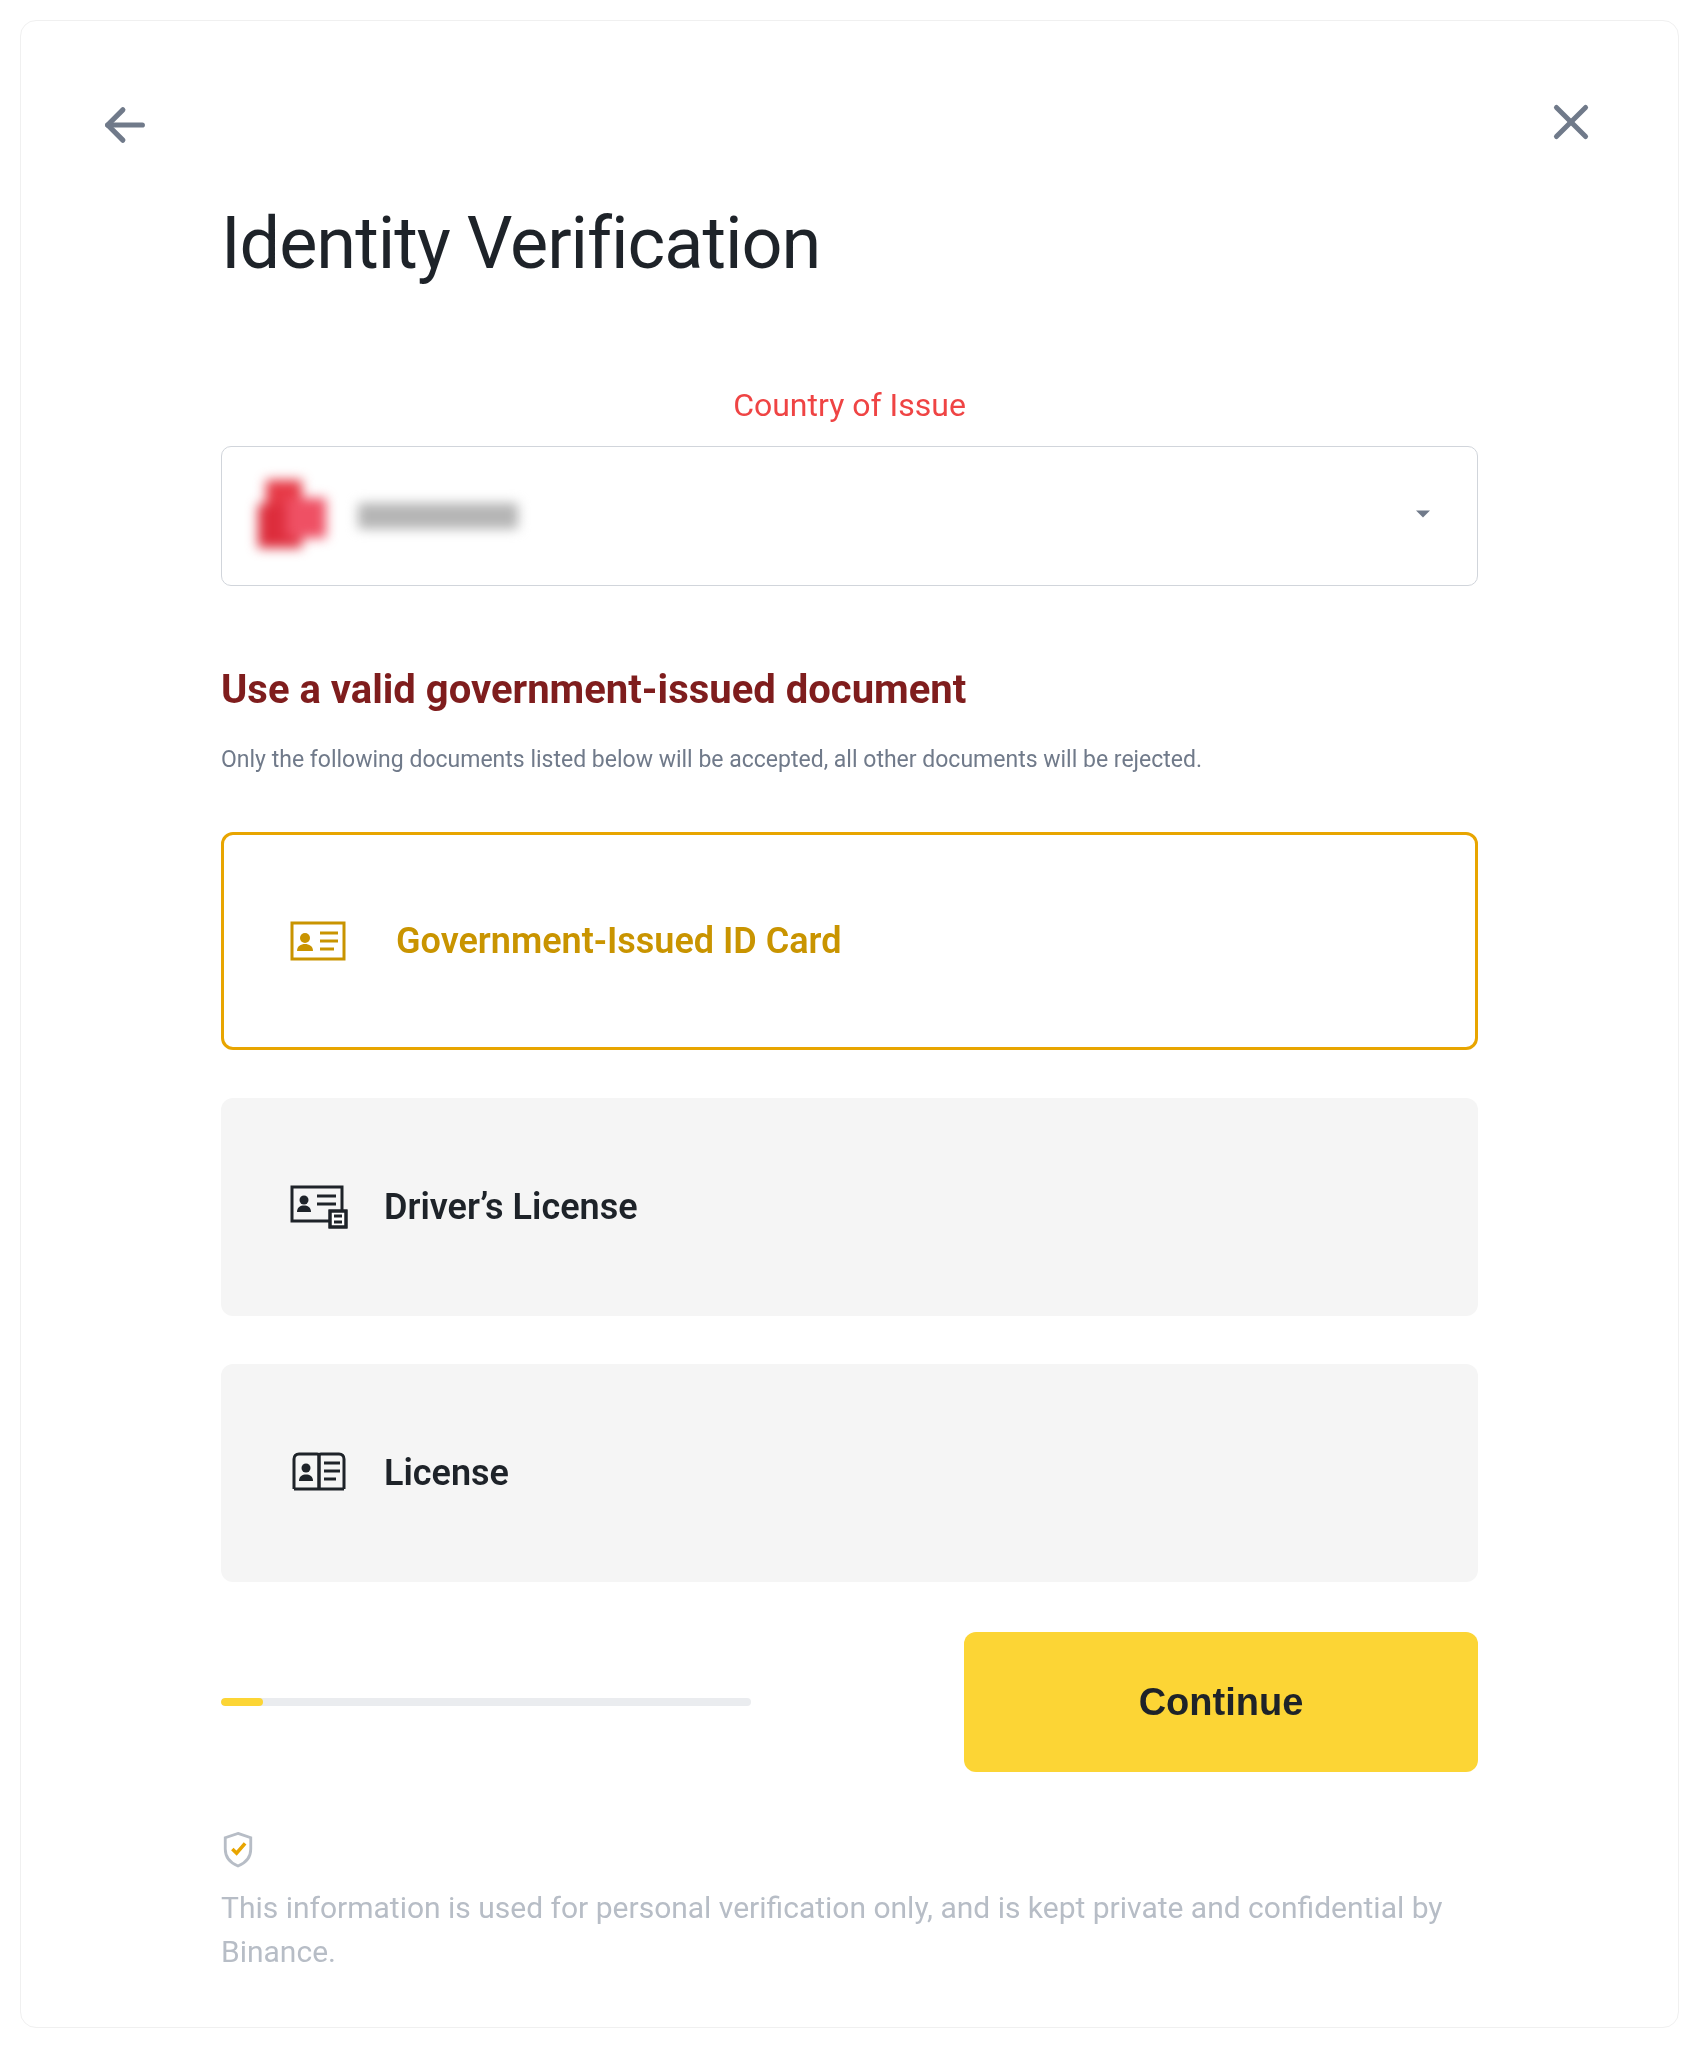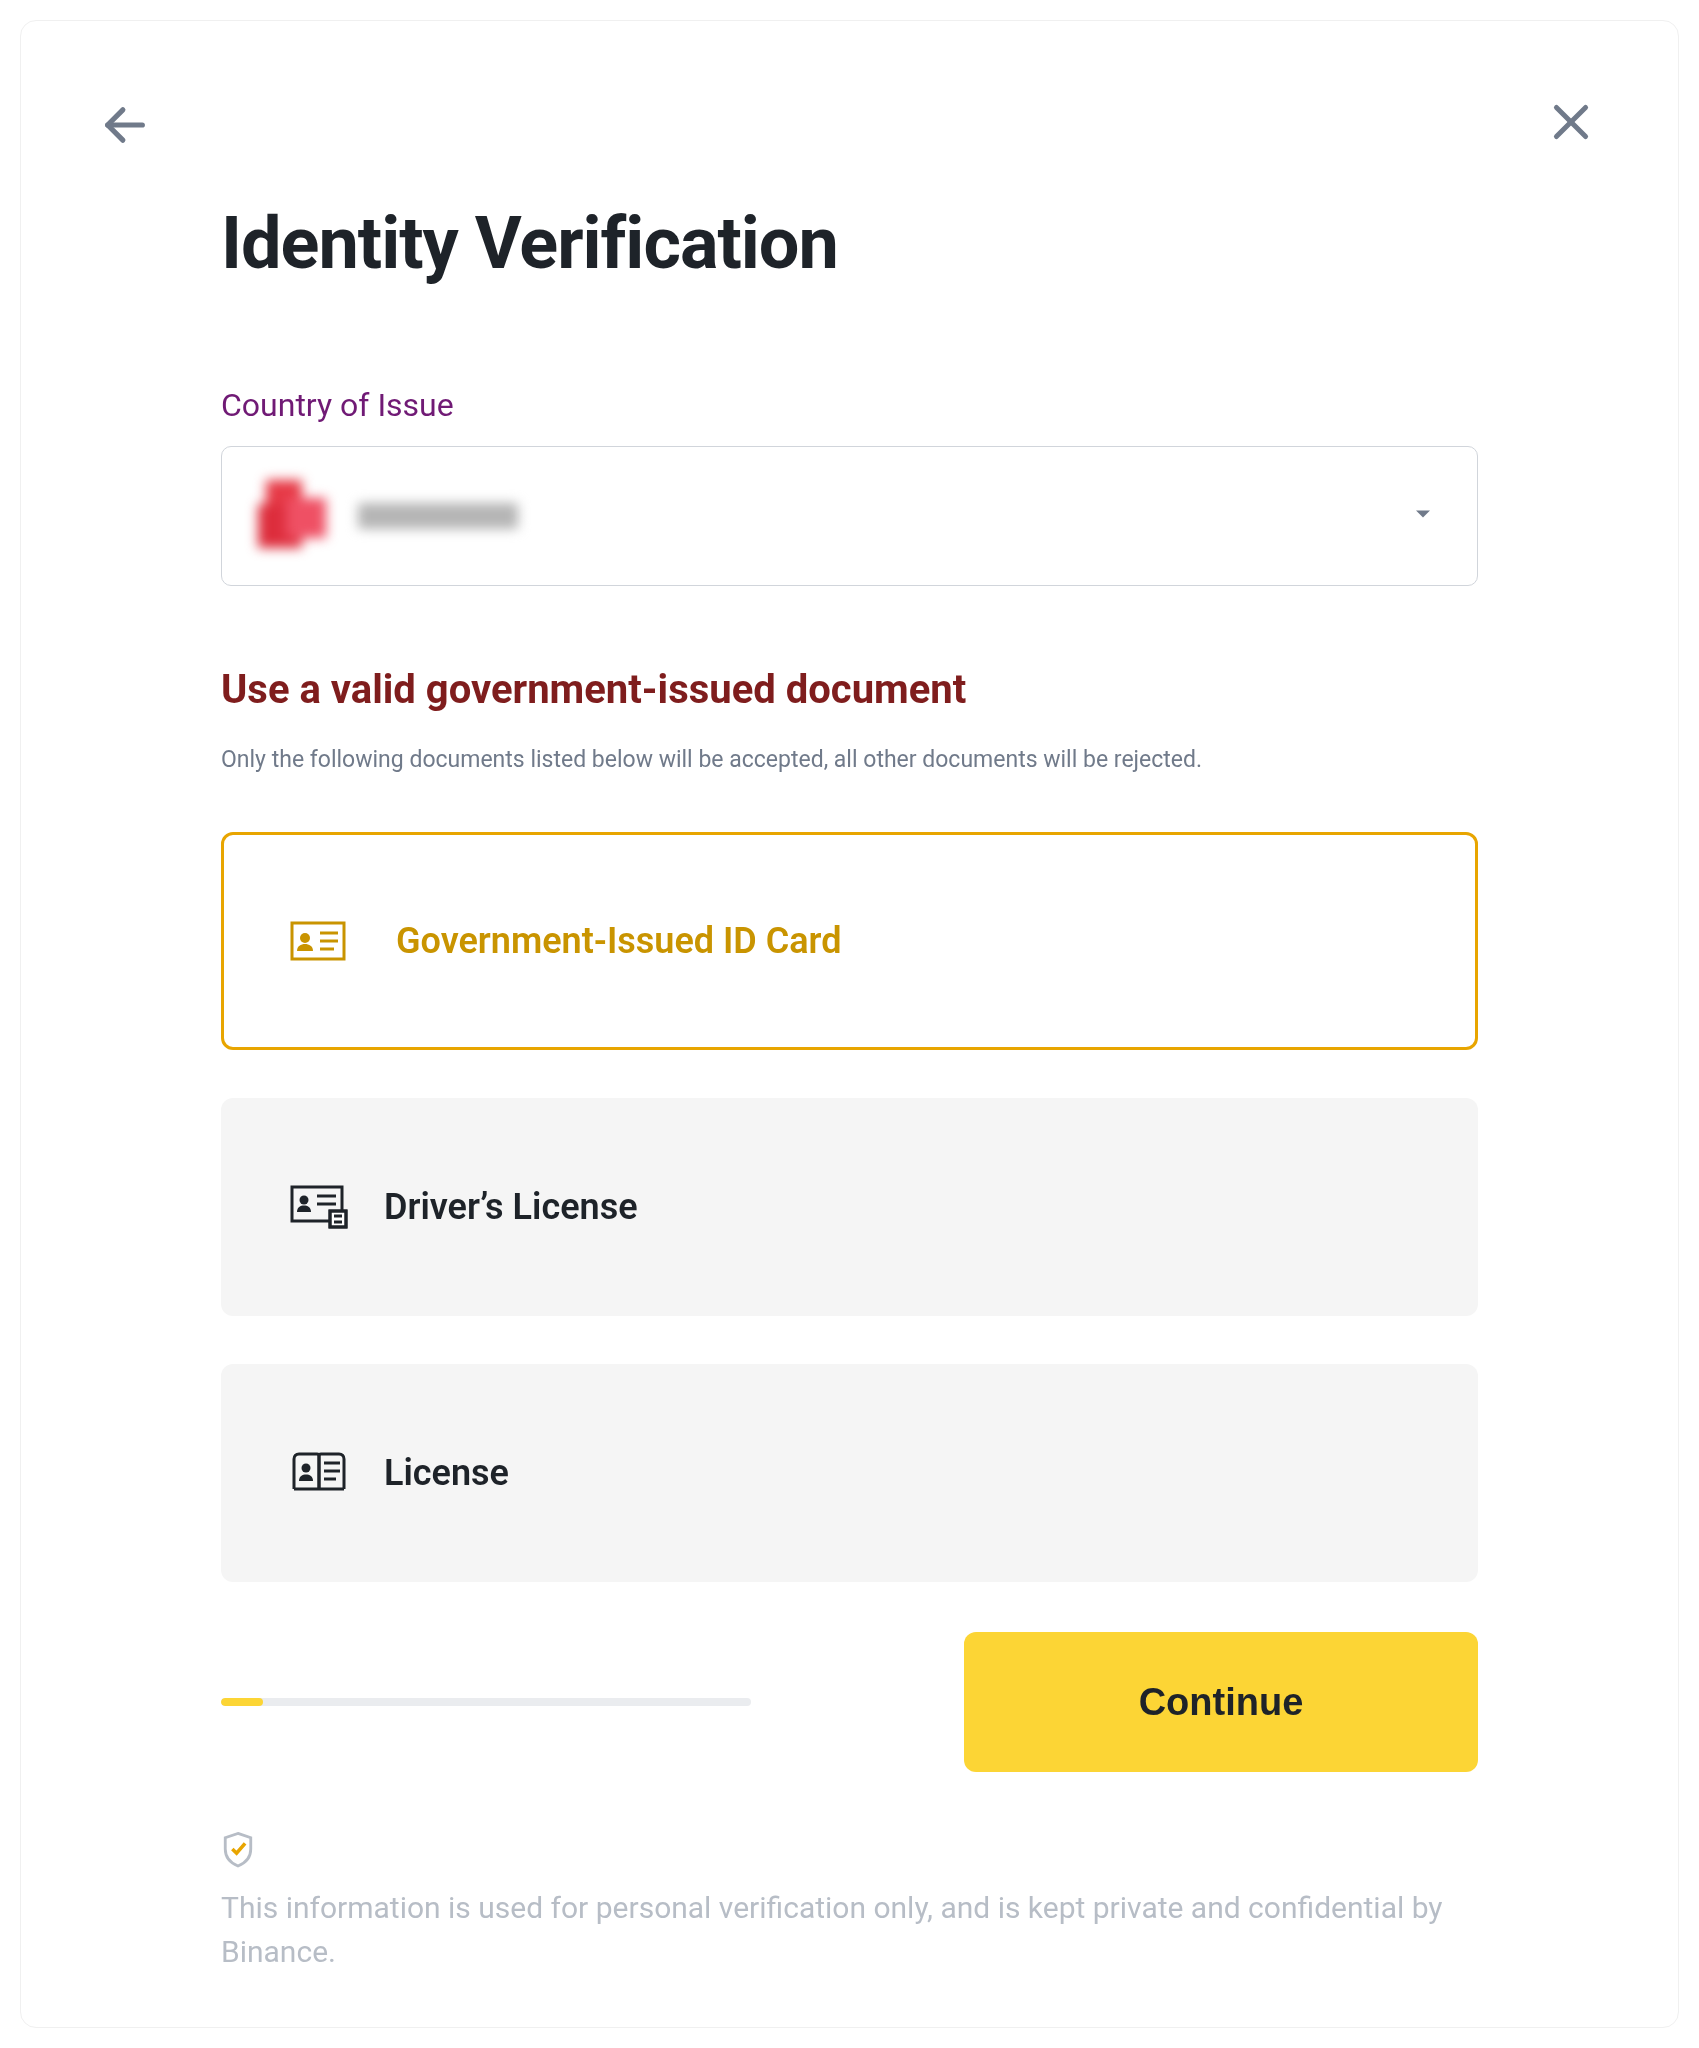--- a/index.html
+++ b/index.html
@@ -33,31 +33,32 @@
     .close-btn {
       position: absolute;
       top: 76px;
       right: 82px;
       cursor: pointer;
       color: #707A8A;
     }
 
     .title {
       font-size: 72px;
-      font-weight: 700;
+      font-weight: 400;
       color: #1E2329;
       margin-top: 120px;
       margin-bottom: 100px;
       letter-spacing: -1px;
     }
 
     .label {
       font-size: 32px;
-      color: #701a75;
+      color: #ef4444;
       margin-bottom: 22px;
+      text-align: center;
     }
 
     .country-select {
       width: 100%;
       height: 140px;
       border: 1px solid #d1d5db;
       border-radius: 10px;
       background: #ffffff;
       display: flex;
       align-items: center;

